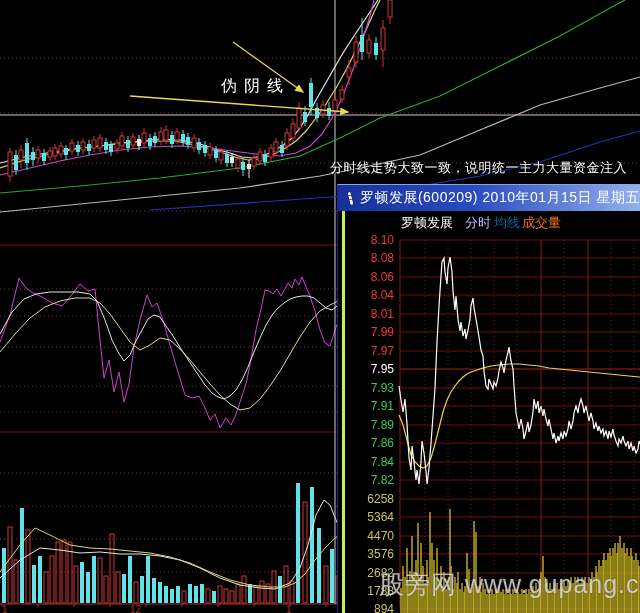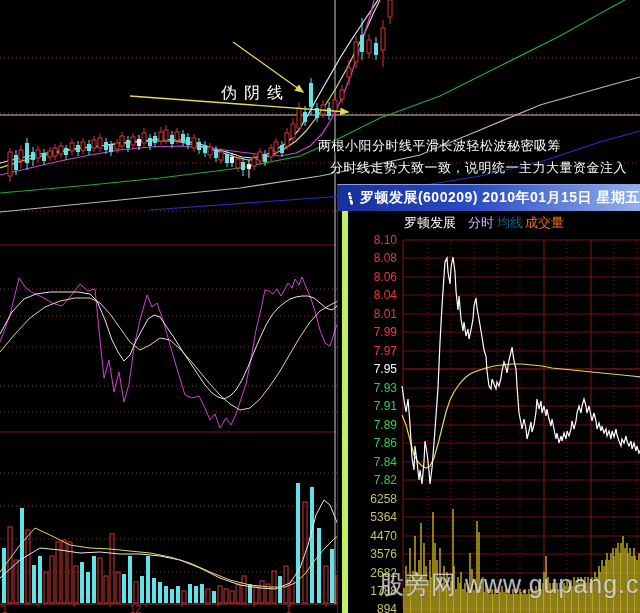--- a/index.html
+++ b/index.html
@@ -11,22 +11,22 @@
   .anno-sm{font-size:13px;letter-spacing:0.5px;}
   .window{position:absolute;left:337px;top:184px;width:303px;height:429px;
     border-top:1px solid #8ca2e8;border-left:1px solid #16289a;z-index:20;box-sizing:border-box;
     background:#000;}
   .titlebar{position:relative;height:26px;
     background:linear-gradient(90deg,#16309c 0%,#2a4cc0 45%,#93b0ec 100%);
     display:flex;align-items:center;overflow:hidden;}
   .wicon{width:15px;height:13px;margin-left:11px;margin-right:8px;background:#f2f2f2;
     border-radius:2px;transform:rotate(-14deg);box-shadow:0 0 1px #000;
     background-image:linear-gradient(#f2f2f2 3px,#3b6ecc 3px,#3b6ecc 4px,#f2f2f2 4px,#f2f2f2 7px,#cc4444 7px,#cc4444 8px,#f2f2f2 8px);}
-  .wtitle{color:#ffffff;font-size:14px;font-weight:bold;white-space:nowrap;letter-spacing:0.5px;}
-  .wbody{position:absolute;left:4px;top:26px;right:0;bottom:0;background:#000;border-left:6px solid #bef264;}
+  .wtitle{color:#ffffff;font-size:14px;font-weight:normal;white-space:nowrap;letter-spacing:0.5px;}
+  .wbody{position:absolute;left:4px;top:26px;right:0;bottom:0;background:#000;border-left:3px solid #bef264;}
   .wbody .hdr{position:absolute;top:3px;font-size:13px;white-space:nowrap;z-index:5;}
   .watermark{position:absolute;left:379px;top:568px;z-index:40;color:#dedede;opacity:0.82;
     font-size:25px;letter-spacing:1px;white-space:nowrap;text-shadow:0 0 2px #555;}
 </style>
 </head>
 <body>
 
 <div class="screen">
   <svg id="bg" width="640" height="613" viewBox="0 0 640 613">
       <g>
@@ -301,22 +301,21 @@
         <defs>
           <marker id="ah" markerWidth="8" markerHeight="8" refX="6" refY="3" orient="auto">
             <path d="M0,0 L7,3 L0,6 z" fill="#e6d85c"></path>
           </marker>
         </defs>
         <line x1="233" y1="42" x2="303" y2="92" stroke="#e6d85c" stroke-width="1.3" marker-end="url(#ah)"></line>
         <line x1="130" y1="96" x2="348" y2="112" stroke="#e6d85c" stroke-width="1.3" marker-end="url(#ah)"></line>
       </g>
     </svg>
 
-  <div class="anno anno-big" style="left:221px;top:76px;margin-top:7px;">伪阴线</div>
-  <div class="anno anno-sm" style="left:318px;top:137px;">两根小阳分时线平滑长波轻松波秘密吸筹</div>
+  <div class="anno anno-big" style="left:221px;top:76px;">伪阴线</div>
   <div class="anno anno-sm" style="left:330px;top:159px;">分时线走势大致一致，说明统一主力大量资金注入</div>
 
   <div class="window">
     <div class="titlebar">
       <span class="wicon"></span>
       <span class="wtitle">罗顿发展(600209)  2010年01月15日  星期五</span>
     </div>
     <div class="wbody">
       <span class="hdr" style="left:56px;color:#ffffff;">罗顿发展</span>
       <span class="hdr" style="left:120px;color:#c4b5fd;">分时</span>

